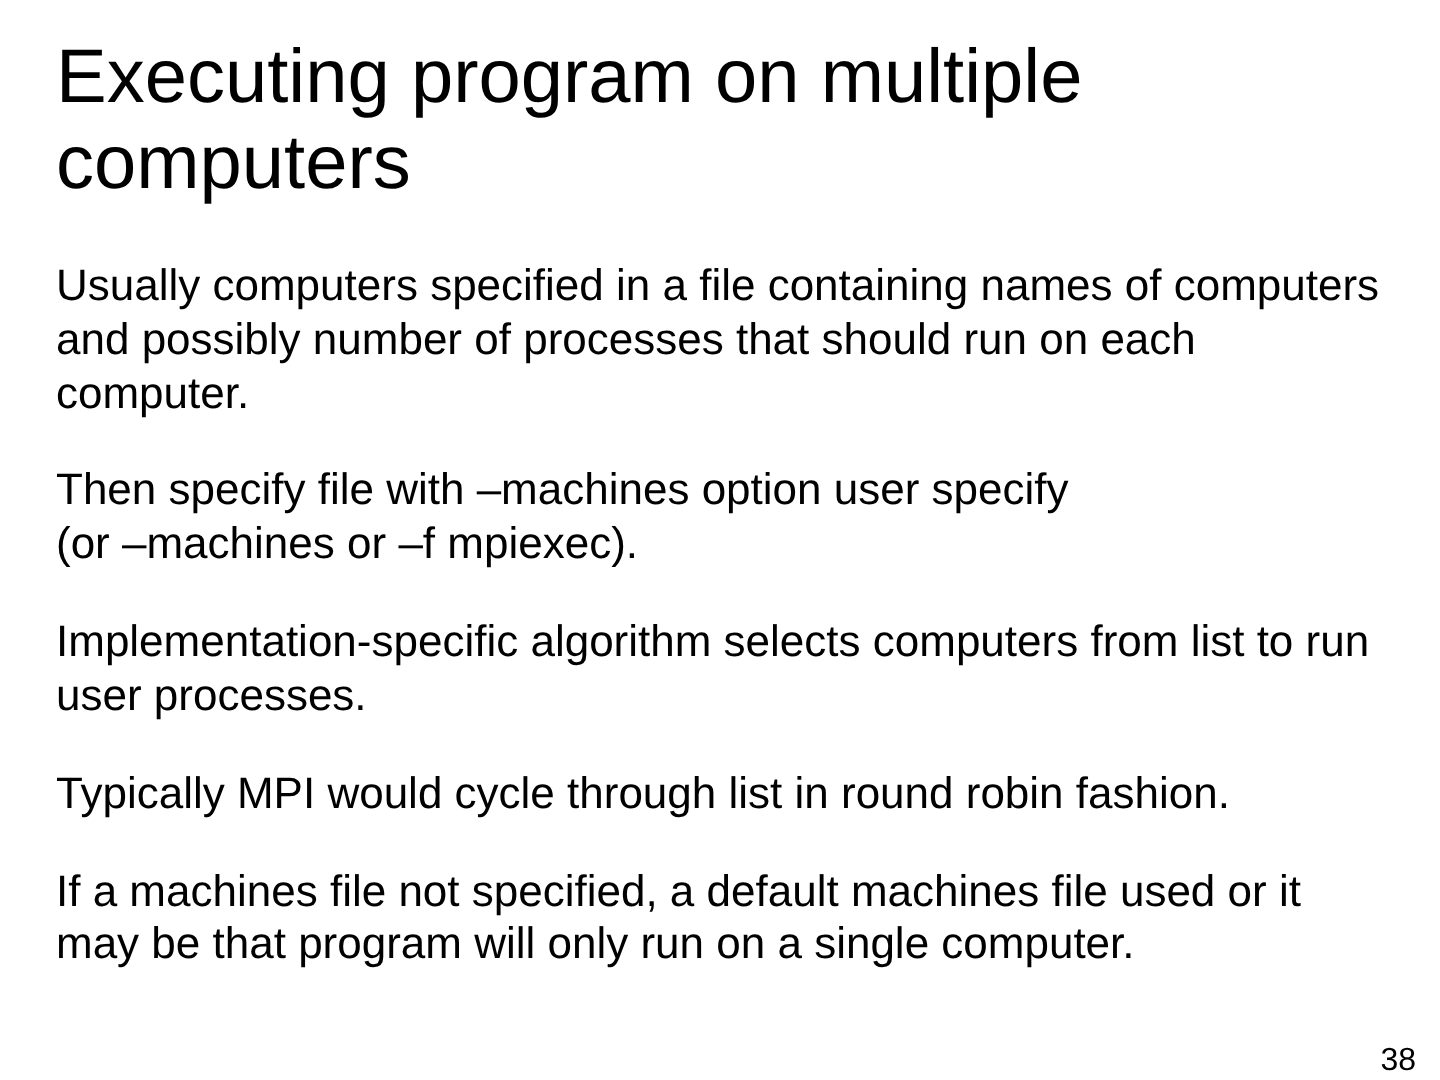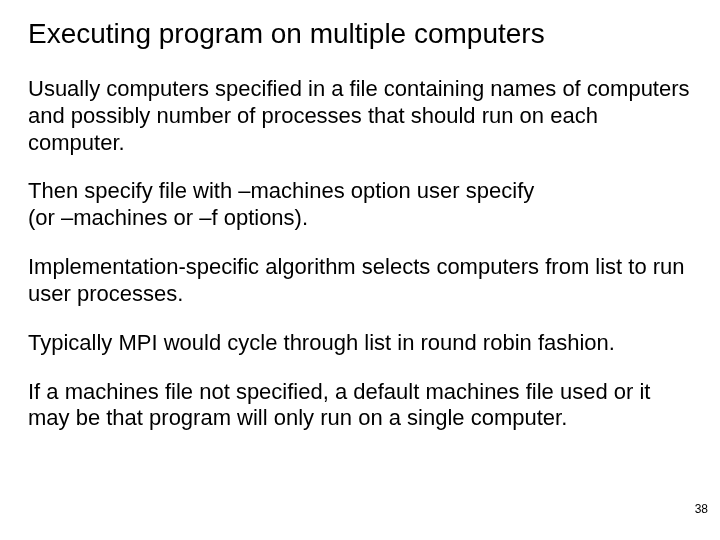--- a/index.html
+++ b/index.html
@@ -10,50 +10,50 @@
     body {
       width: 720px;
       height: 540px;
       background: #ffffff;
       font-family: Arial, Helvetica, sans-serif;
       padding: 18px 28px 20px 28px;
       position: relative;
       color: #000;
     }
     .title {
-      font-size: 28px;
+      font-size: 38px;
       font-weight: normal;
       margin-bottom: 26px;
       letter-spacing: 0px;
     }
     .para {
       font-size: 22px;
       line-height: 1.22;
       margin-bottom: 22px;
     }
     .bold {
       font-weight: normal;
     }
     .page-num {
       position: absolute;
-      bottom: 24px;
+      bottom: 0;
       right: 12px;
-      font-size: 12px;
+      font-size: 16px;
     }
   </style>
 </head>
 <body>
 
 <div class="title">Executing program on multiple computers</div>
 
 <div class="para">Usually computers specified in a file containing names of computers and possibly number of processes that should run on each computer.</div>
 
 <div class="para">
   <span>Then specify file with </span><span class="bold">–machines</span><span> option user </span><span class="bold">specify</span><br>
-  <span>(or </span><span class="bold">–machines</span><span> or </span><span class="bold">–f</span><span> options).</span>
+  <span>(or </span><span class="bold">–machines</span><span> or </span><span class="bold">–f</span><span> mpiexec).</span>
 </div>
 
 <div class="para">Implementation-specific algorithm selects computers from list to run user processes.</div>
 
 <div class="para">Typically MPI would cycle through list in round robin fashion.</div>
 
 <div class="para">If a machines file not specified, a default machines file used or it may be that program will only run on a single computer.</div>
 
 <div class="page-num">38</div>
 

